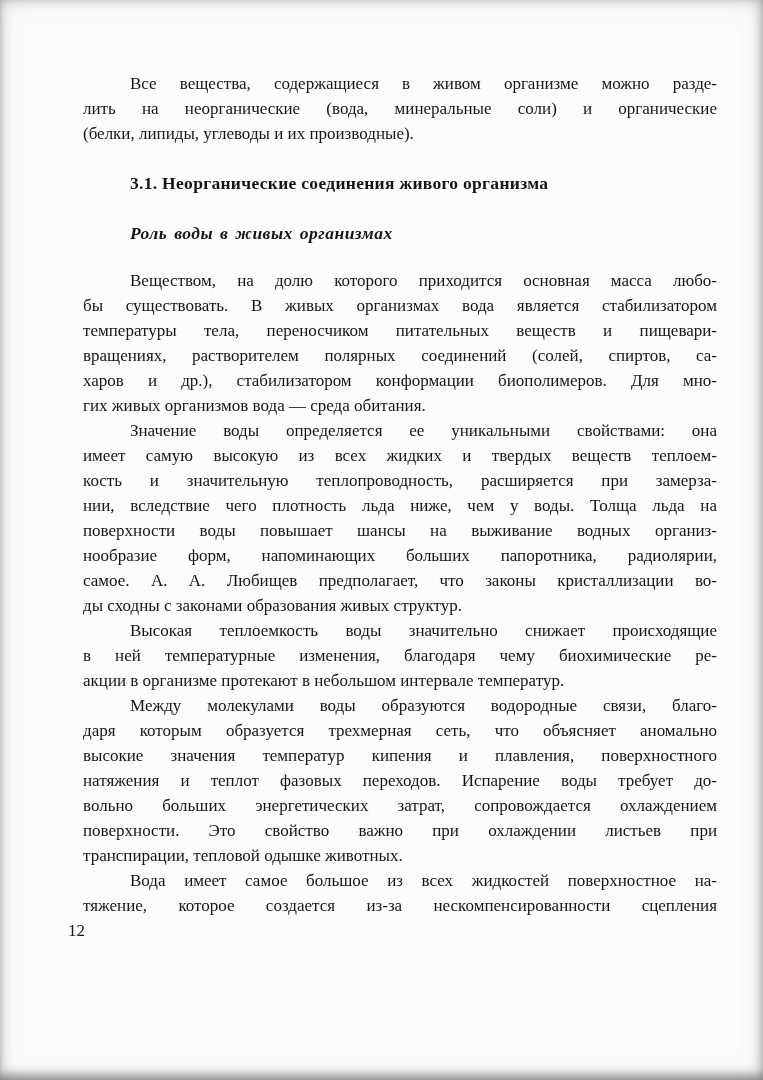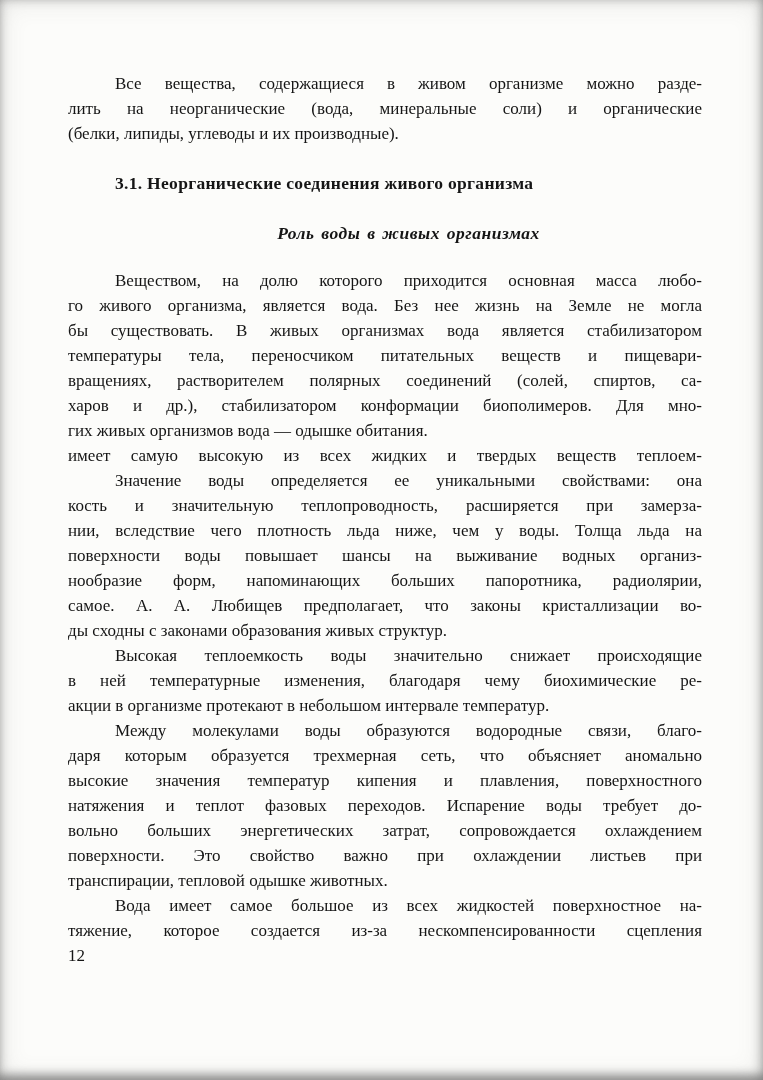--- a/index.html
+++ b/index.html
@@ -20,20 +20,21 @@
     
     box-shadow:
       inset 0 0 26px rgba(95, 95, 95, 0.16),
       inset 0 -9px 9px -3px rgba(70, 70, 70, 0.50),
       inset -8px 0 10px -4px rgba(70, 70, 70, 0.22),
       inset 8px 0 10px -5px rgba(70, 70, 70, 0.14),
       inset 0 7px 9px -5px rgba(70, 70, 70, 0.16);
   }
   .body-text {
     width: 634px;
+    margin-left: 15px;
   }
   .line {
     font-size: 17px;
     line-height: 25px;
     text-align: justify;
     text-align-last: justify;
     -moz-text-align-last: justify;
     white-space: normal;
   }
   .line.first {
@@ -54,21 +55,20 @@
   .subheading {
     font-weight: bold;
     font-style: italic;
     font-size: 17.5px;
     line-height: 25px;
     margin-top: 25px;
     margin-bottom: 22px;
     padding-left: 47px;
     letter-spacing: 0.5px;
     word-spacing: 2px;
-    text-align: center;
   }
   .paragraph {
     margin: 0;
   }
   .page-number {
     font-size: 17px;
     line-height: 25px;
     text-align: left;
     width: 634px;
   }
@@ -80,30 +80,29 @@
   <div class="body-text" id="body">
       <div class="paragraph">
         <div class="line first">Все вещества, содержащиеся в живом организме можно разде-</div>
         <div class="line">лить на неорганические (вода, минеральные соли) и органические</div>
         <div class="line last">(белки, липиды, углеводы и их производные).</div>
       </div>
       <div class="heading">3.1. Неорганические соединения живого организма</div>
       <div class="subheading">Роль воды в живых организмах</div>
       <div class="paragraph">
         <div class="line first">Веществом, на долю которого приходится основная масса любо-</div>
-        <div class="line">го живого организма, является вода. Без нее жизнь на Земле не могла</div>
         <div class="line">бы существовать. В живых организмах вода является стабилизатором</div>
         <div class="line">температуры тела, переносчиком питательных веществ и пищевари-</div>
         <div class="line">вращениях, растворителем полярных соединений (солей, спиртов, са-</div>
         <div class="line">харов и др.), стабилизатором конформации биополимеров. Для мно-</div>
-        <div class="line last">гих живых организмов вода — одышке обитания.</div>
+        <div class="line last">гих живых организмов вода — среда обитания.</div>
       </div>
       <div class="paragraph">
+        <div class="line first">Значение воды определяется ее уникальными свойствами: она</div>
         <div class="line">имеет самую высокую из всех жидких и твердых веществ теплоем-</div>
-        <div class="line first">Значение воды определяется ее уникальными свойствами: она</div>
         <div class="line">кость и значительную теплопроводность, расширяется при замерза-</div>
         <div class="line">нии, вследствие чего плотность льда ниже, чем у воды. Толща льда на</div>
         <div class="line">поверхности воды повышает шансы на выживание водных организ-</div>
         <div class="line">нообразие форм, напоминающих больших папоротника, радиолярии,</div>
         <div class="line">самое. А. А. Любищев предполагает, что законы кристаллизации во-</div>
         <div class="line last">ды сходны с законами образования живых структур.</div>
       </div>
       <div class="paragraph">
         <div class="line first">Высокая теплоемкость воды значительно снижает происходящие</div>
         <div class="line">в ней температурные изменения, благодаря чему биохимические ре-</div>

